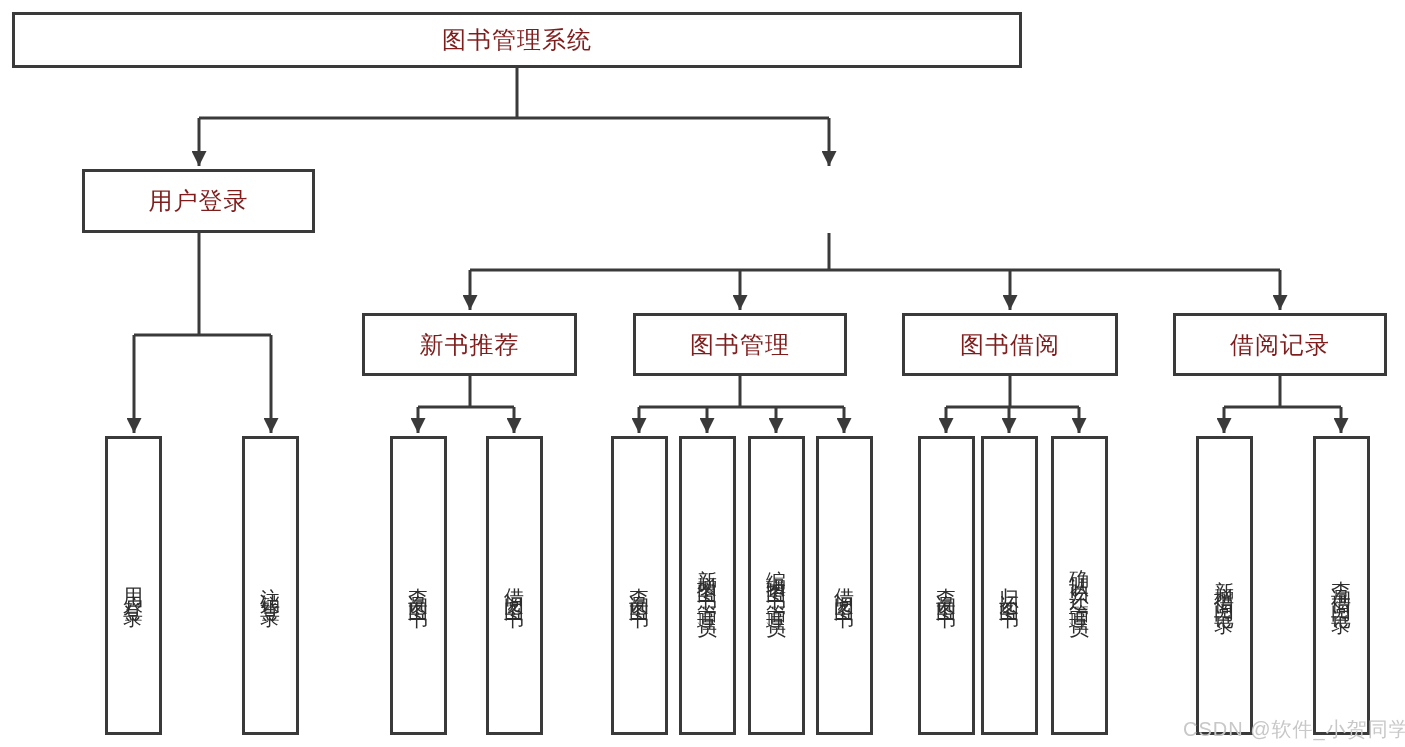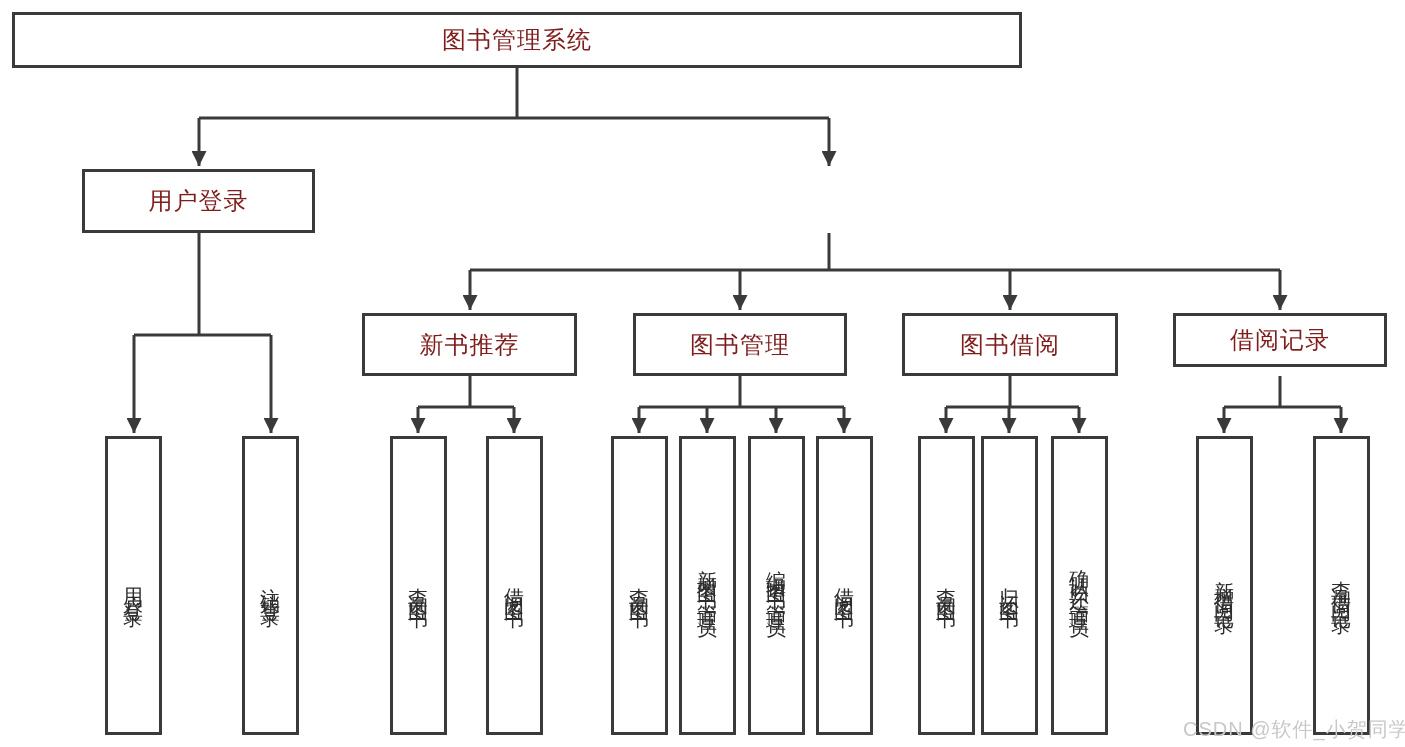--- a/index.html
+++ b/index.html
@@ -100,21 +100,21 @@
 
   <div class="hbox" style="left:362px;top:313px;width:215px;height:63px;">
     <span>新书推荐</span>
   </div>
   <div class="hbox" style="left:633px;top:313px;width:214px;height:63px;">
     <span>图书管理</span>
   </div>
   <div class="hbox" style="left:902px;top:313px;width:216px;height:63px;">
     <span>图书借阅</span>
   </div>
-  <div class="hbox" style="left:1173px;top:313px;width:214px;height:54px;">
+  <div class="hbox" style="left:1173px;top:313px;width:214px;height:63px;">
     <span>借阅记录</span>
   </div>
 
   <div class="vbox" style="left:105px;">
     <span>用户登录</span>
   </div>
   <div class="vbox" style="left:242px;">
     <span>注销登录</span>
   </div>
 

